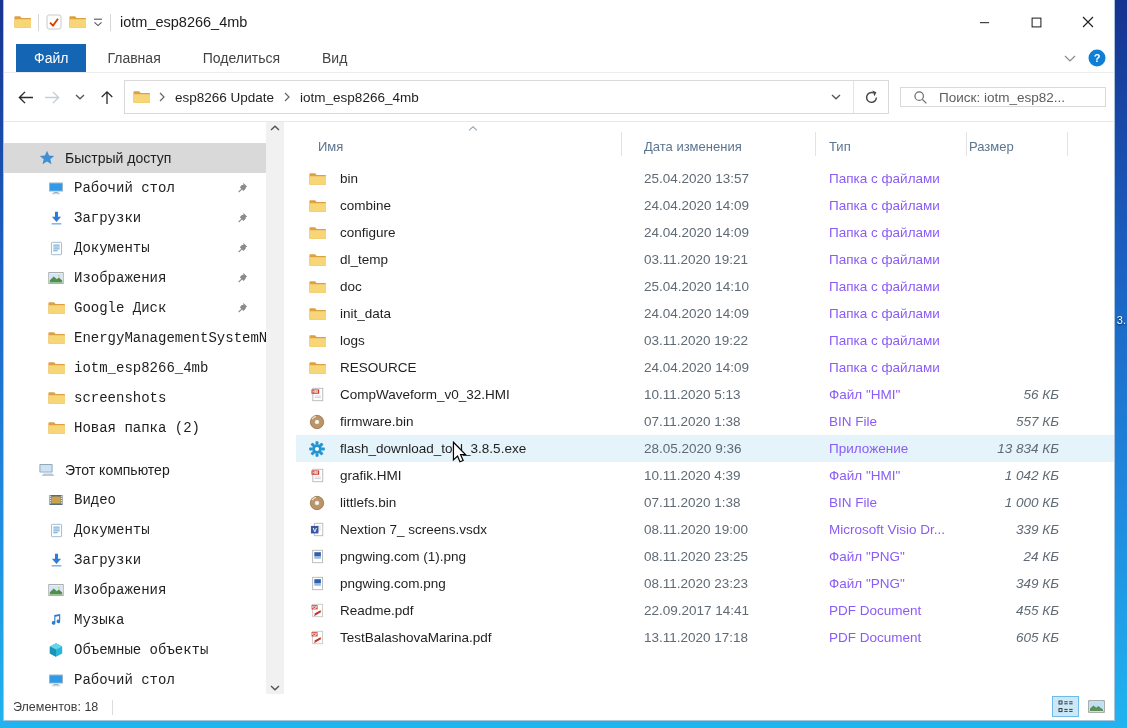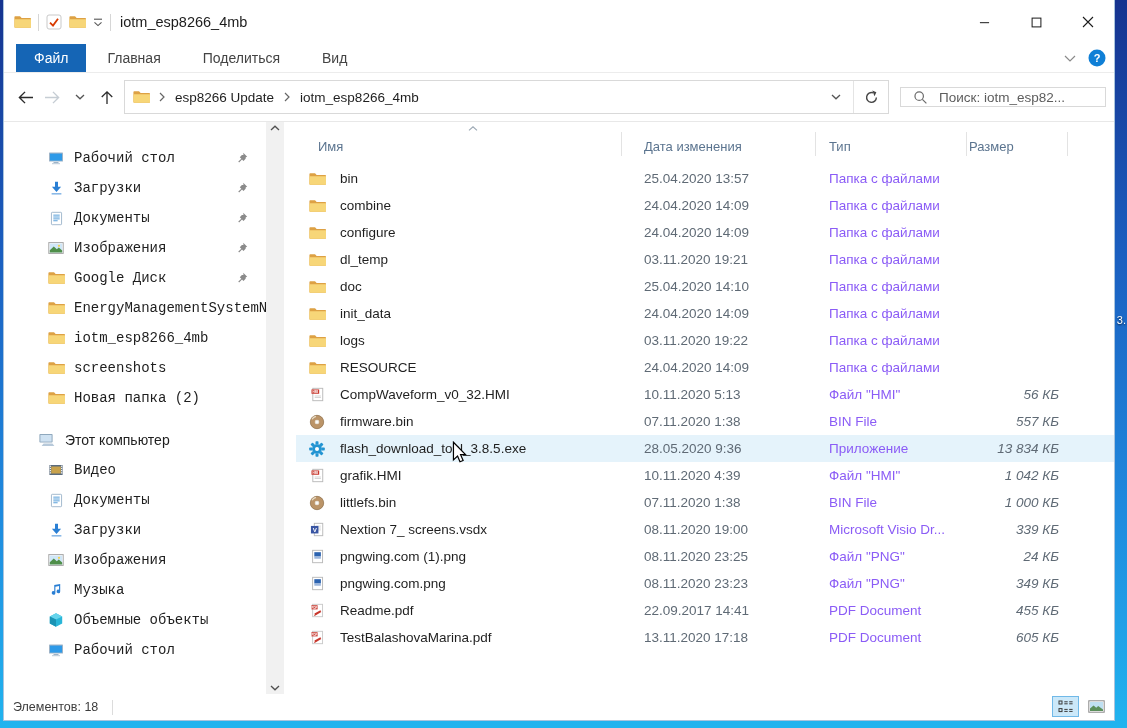--- a/index.html
+++ b/index.html
@@ -255,20 +255,28 @@
               <circle cx="6.6" cy="6.6" r="4.5" fill="none" stroke="#6b6b6b" stroke-width="1.3"></circle>
               <path d="M10 10l4.3 4.3" stroke="#6b6b6b" stroke-width="1.3"></path>
             </svg>
           </span>
         <input type="text" placeholder="Поиск: iotm_esp82..." style="">
       </div>
     </div>
 
     <div class="bodyrow">
       <div class="sidebar" id="sidebar">
+          <div class="sb-row level0 selected">
+            <span class="ic">
+              <svg viewBox="0 0 16 16" width="16" height="16">
+                <path d="M8 .7l2.1 4.7 5.1.5-3.9 3.4 1.2 5L8 11.5 3.5 14.3l1.2-5L.8 5.9l5.1-.5z" fill="#3f8fd4"></path>
+              </svg>
+            </span>
+            <span class="sb-label">Быстрый доступ</span>
+          </div>
           <div class="sb-row level1">
             <span class="ic">
               <svg viewBox="0 0 16 16" width="16" height="16">
                 <rect x="1" y="2.6" width="14" height="9" rx=".6" fill="#9db3c8"></rect>
                 <rect x="2" y="3.6" width="12" height="7" fill="#2e9ae8"></rect>
                 <rect x="5.5" y="12" width="5" height="1.1" fill="#9db3c8"></rect>
                 <rect x="4" y="13.2" width="8" height="1" fill="#b9c7d6"></rect>
               </svg>
             </span>
             <span class="sb-label">Рабочий стол</span>

